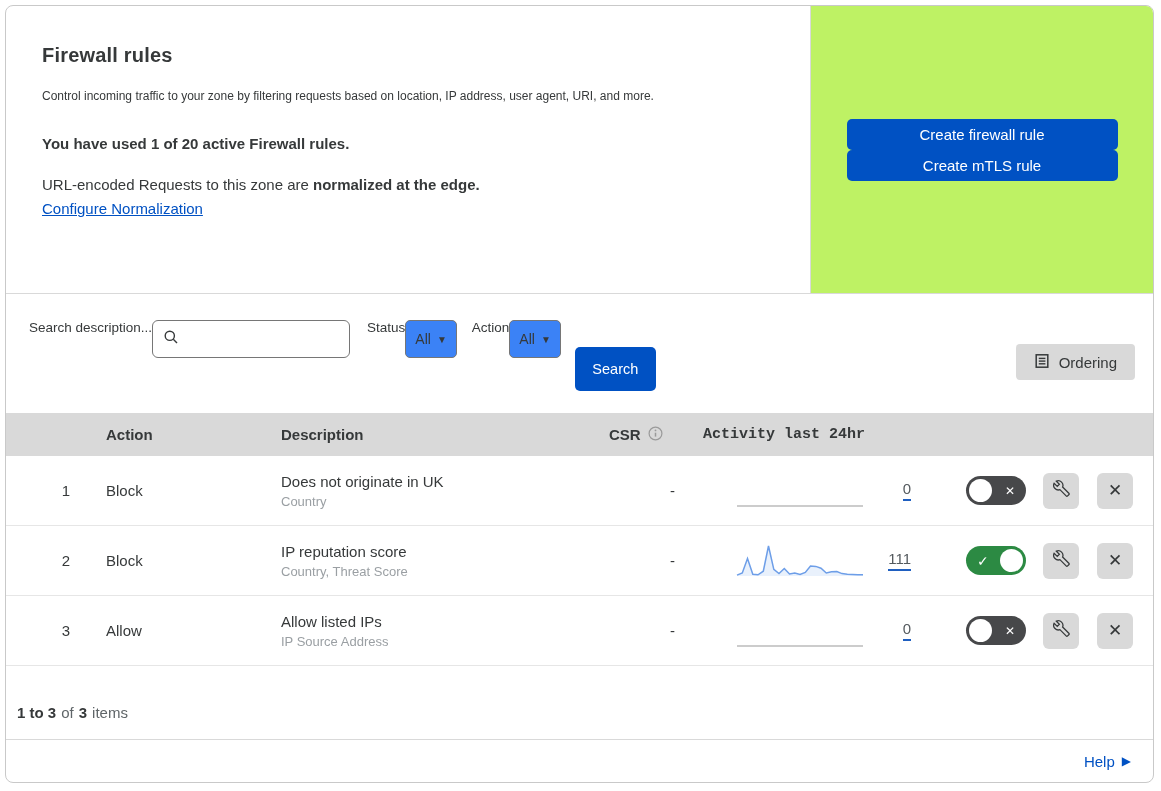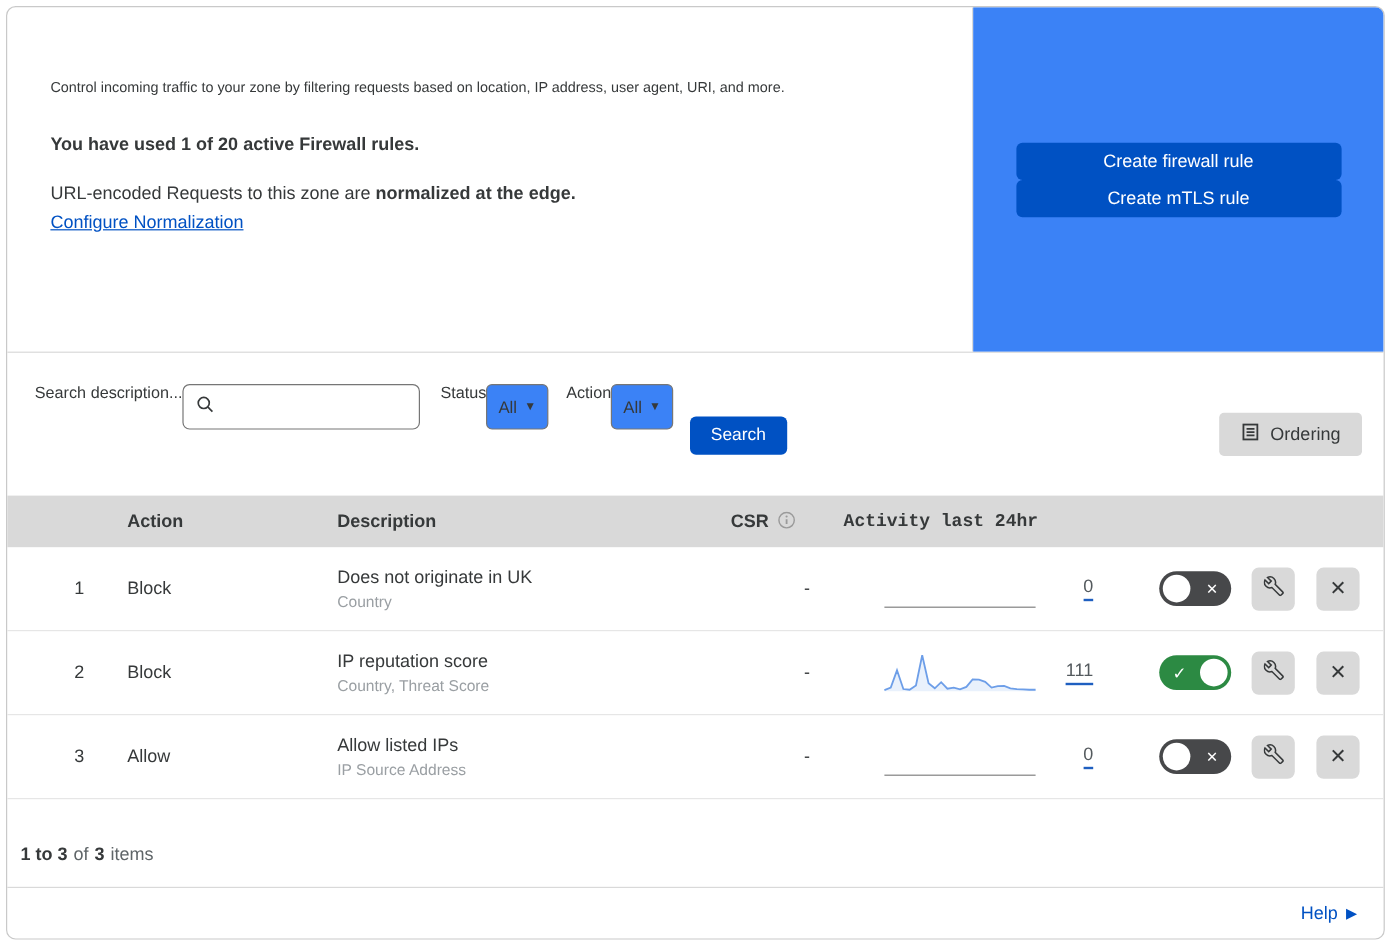--- a/index.html
+++ b/index.html
@@ -12,39 +12,39 @@
   
   .top { display:flex; height:288px; border-bottom:1px solid #d9d9d9; flex:none; }
   .top-left { width:805px; flex:none; border-right:1px solid #d9d9d9; padding:38px 40px 0 36px; }
   .page-title { font-size:20px; font-weight:700; letter-spacing:.2px; }
   .desc { margin-top:16px; font-size:12px; line-height:26px; max-width:710px; }
   .usage { margin-top:26px; font-size:15px; font-weight:700; }
   .norm { margin-top:24px; font-size:15px; }
   .norm strong { font-weight:700; }
   .norm-link { display:inline-block; margin-top:7px; font-size:15px; color:#0051c3;
                text-decoration:underline; cursor:pointer; }
-  .top-right { flex:1; background:#3b82f6; display:flex; flex-direction:column;
+  .top-right { flex:1; background:#bef264; display:flex; flex-direction:column;
                align-items:center; justify-content:center; }
   .btn-primary { width:271px; height:31px; background:#0051c3; color:#fff; border:none;
                  border-radius:5px; font-size:15px; font-family:inherit; cursor:pointer; }
 
   
   .filters { height:119px; flex:none; position:relative; padding:26px 18px 0 23px;
              display:flex; align-items:flex-start; }
   .fgroup { display:flex; flex-direction:row; }
   .flabel { font-size:13.5px; margin-bottom:7px; }
   .search-box { width:198px; height:38px; border:1px solid #767676; border-radius:6px;
                 display:flex; align-items:center; padding:0 10px; background:#fff; }
   .search-box input { border:none; outline:none; flex:1; margin-left:8px; font-size:14px;
                       font-family:inherit; background:transparent; }
   .dd { height:38px; border:1px solid #767676; border-radius:5px; background:#3b82f6;
         display:flex; align-items:center; justify-content:center; gap:6px; font-size:14px;
         cursor:pointer; padding:0 9px; }
   .mg17 { margin-left:17px; } .mg15 { margin-left:15px; }
-  .btn-search { margin-left:14px; margin-top:27px; width:81px; height:32px; background:#0051c3;
+  .btn-search { margin-left:14px; margin-top:27px; width:81px; height:44px; background:#0051c3;
                 color:#fff; border:none; border-radius:5px; font-size:14.5px;
                 font-family:inherit; cursor:pointer; }
   .caret { font-size:10px; color:#36393a; }
   .btn-ordering { position:absolute; right:18px; top:50px; height:36px; padding:0 18px;
                   background:#d9d9d9; border:none; border-radius:4px; font-size:15px;
                   color:#36393a; font-family:inherit; display:flex; align-items:center;
                   gap:9px; cursor:pointer; }
 
   
   .trow { display:grid; grid-template-columns:80px 175px 322px 88px 228px 1fr;
@@ -97,20 +97,21 @@
   .help-arrow { font-size:12px; }
   .info-icon { display:inline-flex; }
 </style>
 </head>
 <body>
 
 <div class="page">
 
   <div class="top">
     <div class="top-left">
+      <div class="page-title">Firewall rules</div>
       <div class="desc">Control incoming traffic to your zone by filtering requests based on location, IP address, user agent, URI, and more.</div>
       <div class="usage">You have used 1 of 20 active Firewall rules.</div>
       <div class="norm">
         <span>URL-encoded Requests to this zone are </span><strong>normalized at the edge.</strong>
       </div>
       <a class="norm-link">Configure Normalization</a>
     </div>
     <div class="top-right">
       <button class="btn-primary">Create firewall rule</button>
       <button class="btn-primary">Create mTLS rule</button>

